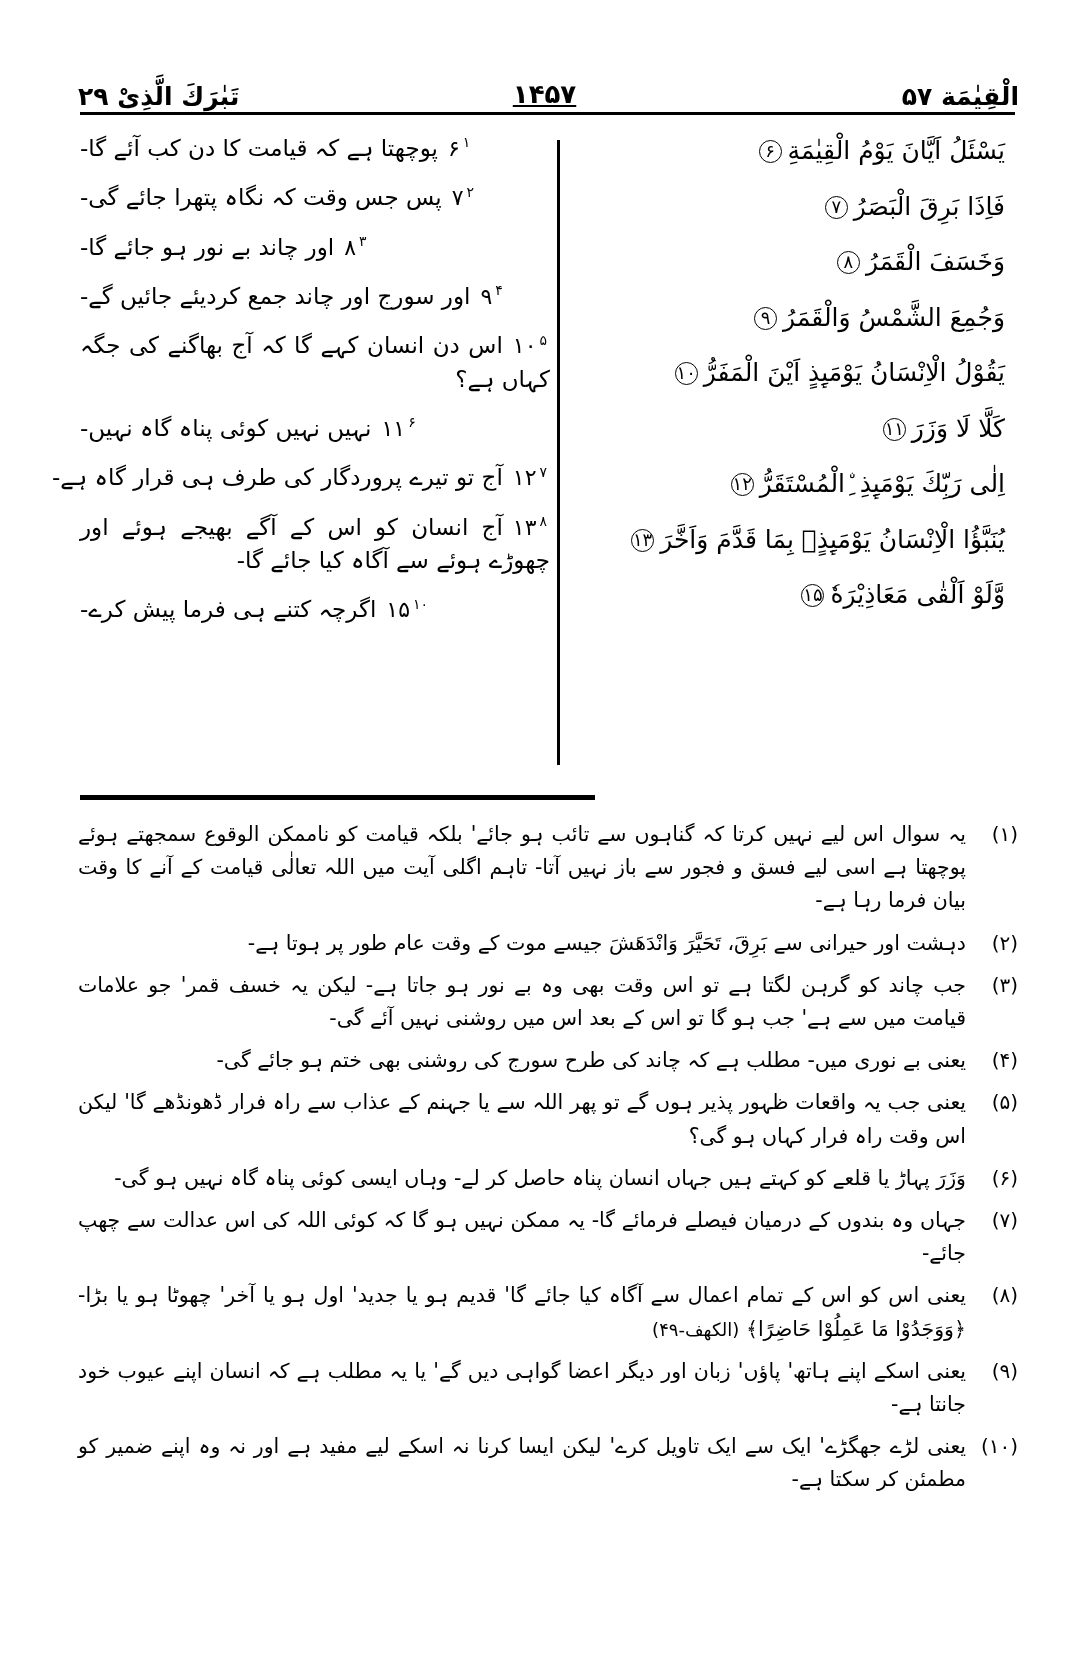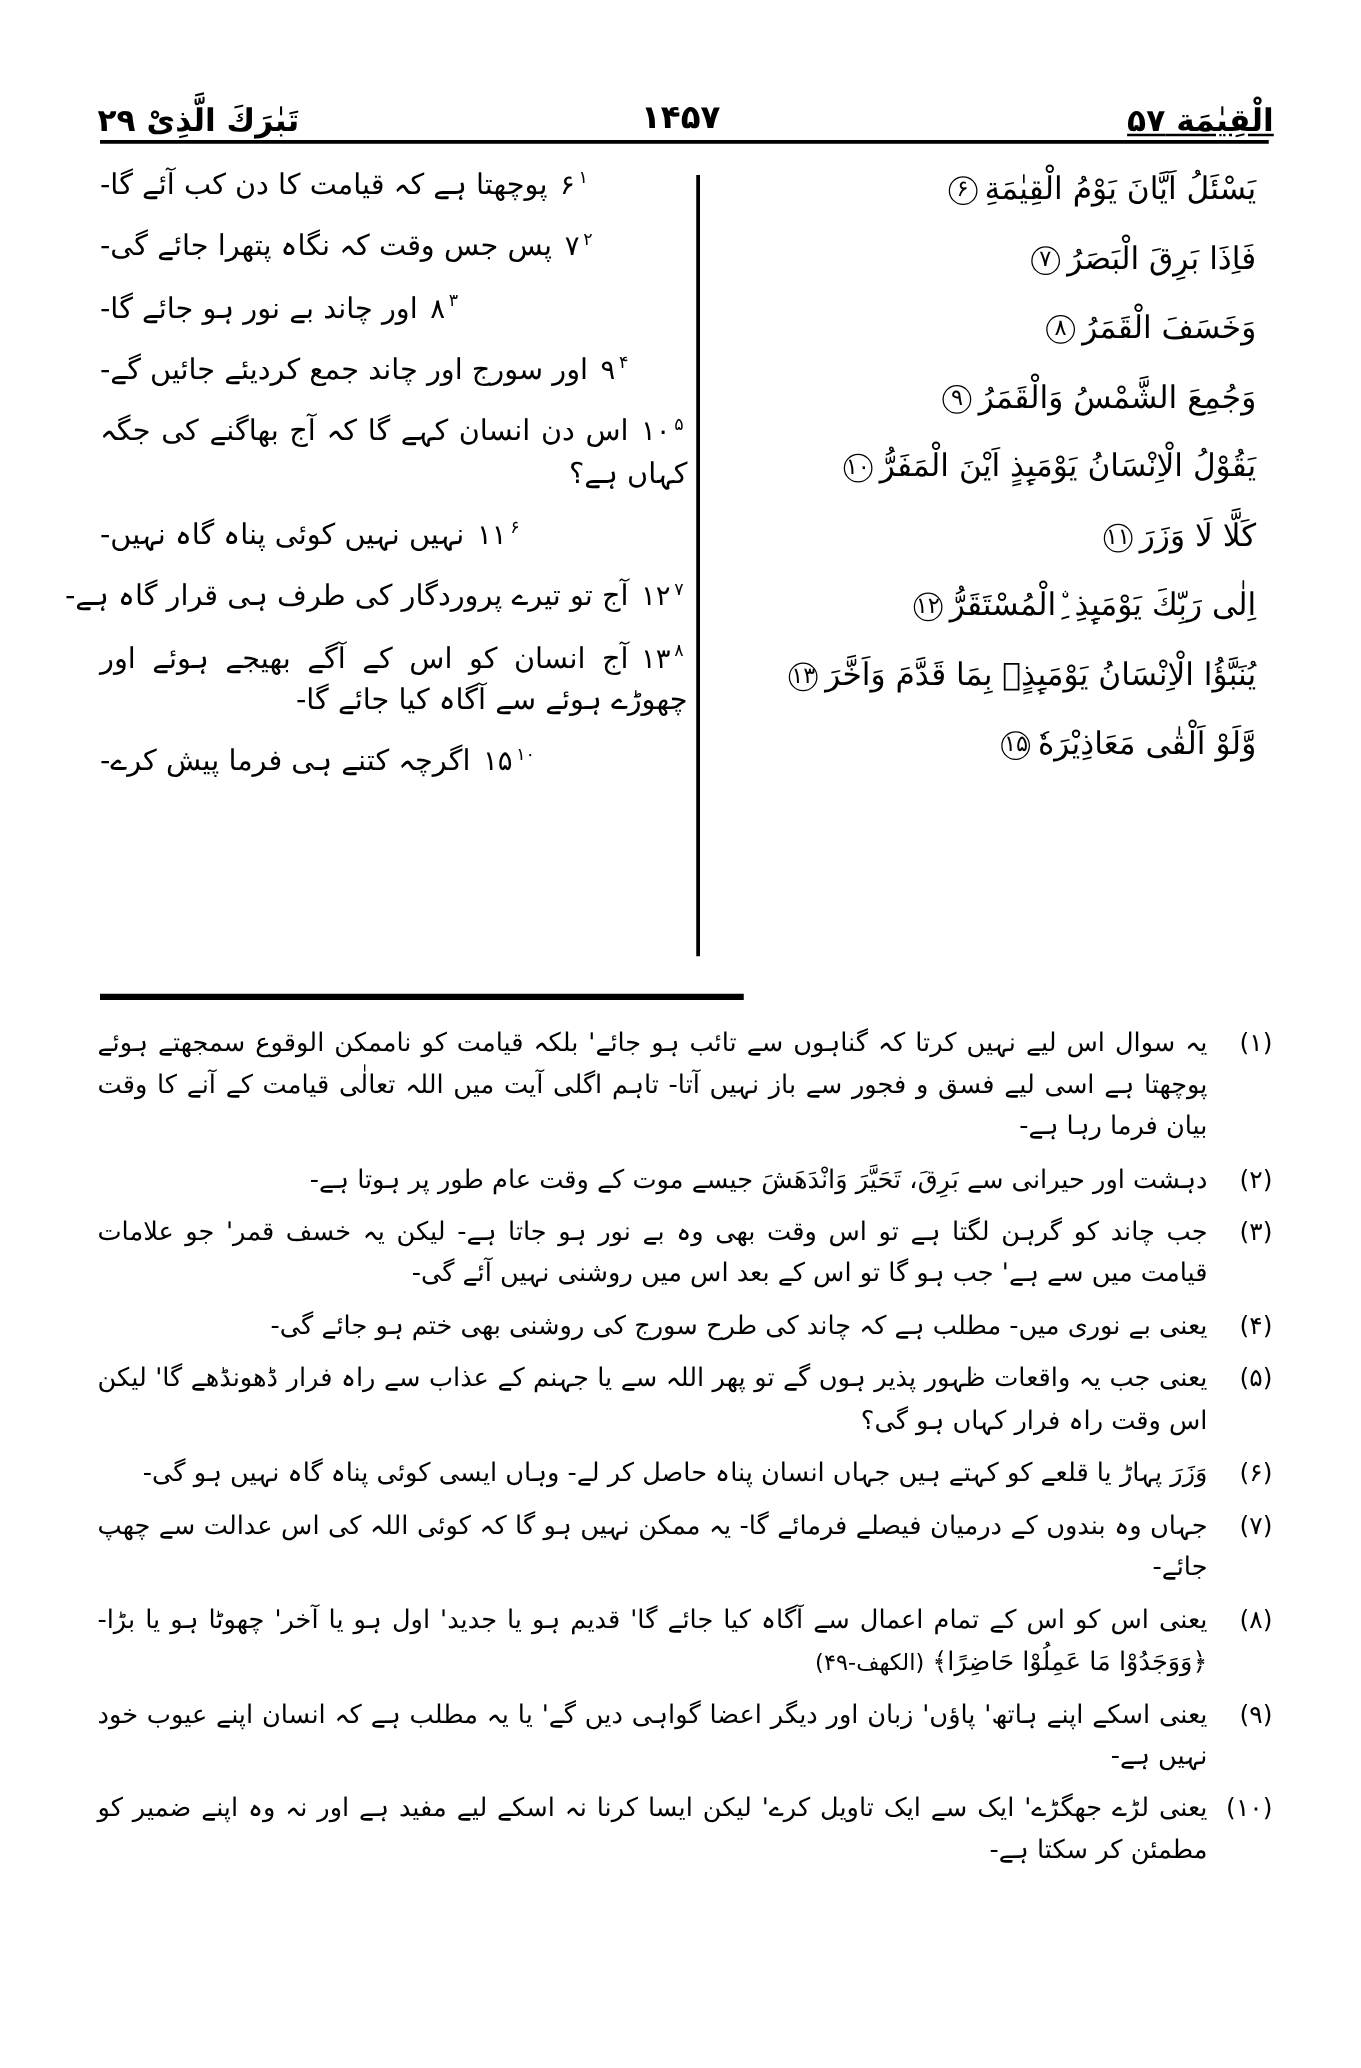--- a/index.html
+++ b/index.html
@@ -35,22 +35,22 @@
     justify-content: space-between;
   }
   .header-item {
     font-size: 25px;
     line-height: 1.1;
     white-space: nowrap;
     font-weight: 600;
     letter-spacing: 0.5px;
   }
   .header-juz   { transform: translateY(2px); }
-  .header-page  { font-size: 26px; letter-spacing: 2px; transform: translate(-26px, 1px); }
-  .header-surah { transform: translateY(2px); text-decoration: underline; }
+  .header-page  { font-size: 26px; letter-spacing: 2px; transform: translate(-26px, 1px); text-decoration: underline; }
+  .header-surah { transform: translateY(2px); }
 
   .header-rule {
     position: absolute;
     top: 112px;
     left: 80px;
     width: 935px;
     height: 3px;
     background: #000;
   }
 
@@ -294,21 +294,21 @@
     <div class="fn">
       <div class="fn-num">(۸)</div>
       <div class="fn-text">
         <span>یعنی اس کو اس کے تمام اعمال سے آگاہ کیا جائے گا' قدیم ہو یا جدید' اول ہو یا آخر' چھوٹا ہو یا بڑا- ﴿وَوَجَدُوْا مَا عَمِلُوْا حَاضِرًا﴾</span>
         <span class="cite">(الکھف-۴۹)</span>
       </div>
     </div>
 
     <div class="fn">
       <div class="fn-num">(۹)</div>
-      <div class="fn-text">یعنی اسکے اپنے ہاتھ' پاؤں' زبان اور دیگر اعضا گواہی دیں گے' یا یہ مطلب ہے کہ انسان اپنے عیوب خود نہیں ہے-</div>
+      <div class="fn-text">یعنی اسکے اپنے ہاتھ' پاؤں' زبان اور دیگر اعضا گواہی دیں گے' یا یہ مطلب ہے کہ انسان اپنے عیوب خود جانتا ہے-</div>
     </div>
 
     <div class="fn fn-last">
       <div class="fn-num">(۱۰)</div>
       <div class="fn-text">یعنی لڑے جھگڑے' ایک سے ایک تاویل کرے' لیکن ایسا کرنا نہ اسکے لیے مفید ہے اور نہ وہ اپنے ضمیر کو مطمئن کر سکتا ہے-</div>
     </div>
 
   </div>
 
 </div>

